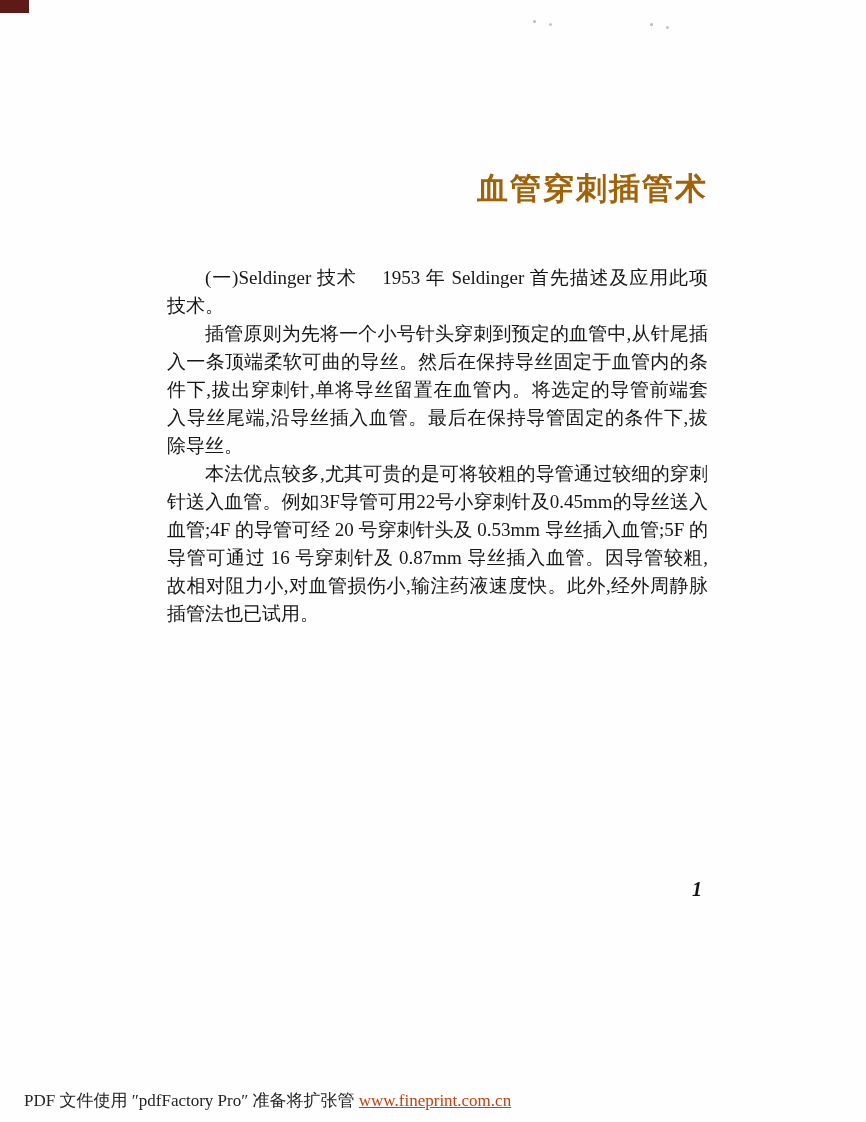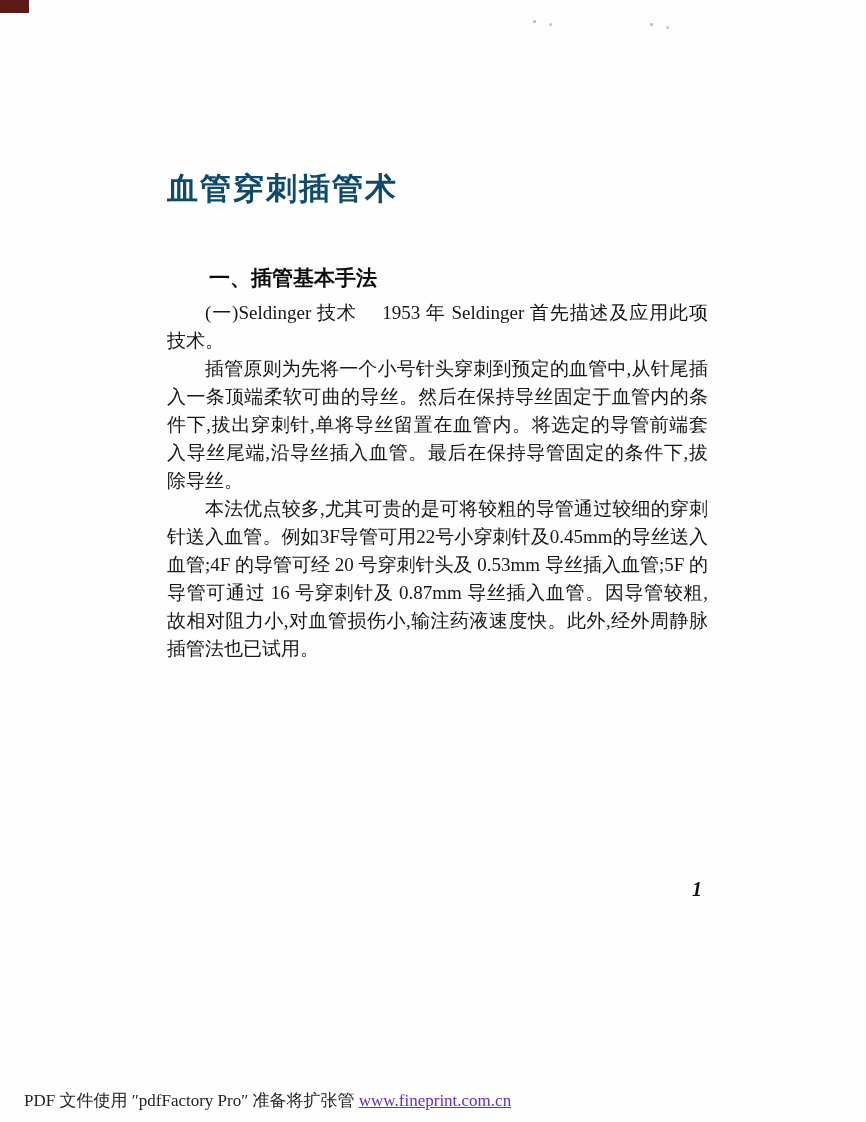--- a/index.html
+++ b/index.html
@@ -37,26 +37,26 @@
   .speck.s2 { top: 23px; left: 650px; }
 
   .content {
     position: absolute;
     top: 168px;
     left: 167px;
     width: 541px;
   }
   .title {
     margin: 0 0 54px 0;
-    text-align: left;
+    text-align: right;
     font-family: "DejaVu Sans", "Liberation Sans", sans-serif;
     font-weight: bold;
     font-size: 31px;
     letter-spacing: 2px;
-    color: #0c4a6e;
+    color: #a16207;
   }
   .heading {
     font-family: "DejaVu Sans", "Liberation Sans", sans-serif;
     font-weight: bold;
     font-size: 21px;
     text-indent: 2em;
     margin: 0 0 7px 0;
     color: #0c0c0c;
   }
   .body p {
@@ -78,38 +78,37 @@
   }
   .footer {
     position: absolute;
     left: 24px;
     top: 1089px;
     font-size: 17px;
     color: #242424;
     white-space: nowrap;
   }
   .footer a {
-    color: #6d28d9;
+    color: #c2410c;
     text-decoration: underline;
     cursor: pointer;
     margin-top: 12px;
   }
 </style>
 </head>
 <body>
 
 <div class="page">
 
   <div class="corner-mark"></div>
   <div class="speck s1"></div>
   <div class="speck s2"></div>
 
   <div class="content">
     <h1 class="title">血管穿刺插管术</h1>
-    <div class="heading">一、插管基本手法</div>
     <div class="body">
       <p>(一)Seldinger 技术　 1953 年 Seldinger 首先描述及应用此项技术。</p>
       <p>插管原则为先将一个小号针头穿刺到预定的血管中,从针尾插入一条顶端柔软可曲的导丝。然后在保持导丝固定于血管内的条件下,拔出穿刺针,单将导丝留置在血管内。将选定的导管前端套入导丝尾端,沿导丝插入血管。最后在保持导管固定的条件下,拔除导丝。</p>
       <p>本法优点较多,尤其可贵的是可将较粗的导管通过较细的穿刺针送入血管。例如3F导管可用22号小穿刺针及0.45mm的导丝送入血管;4F 的导管可经 20 号穿刺针头及 0.53mm 导丝插入血管;5F 的导管可通过 16 号穿刺针及 0.87mm 导丝插入血管。因导管较粗,故相对阻力小,对血管损伤小,输注药液速度快。此外,经外周静脉插管法也已试用。</p>
     </div>
   </div>
 
   <div class="page-number">1</div>
 
   <div class="footer">

